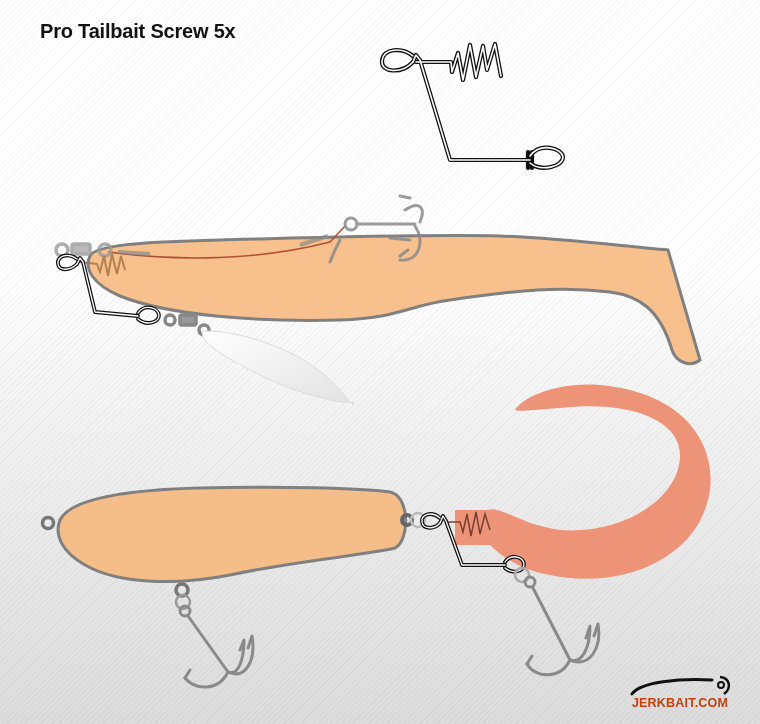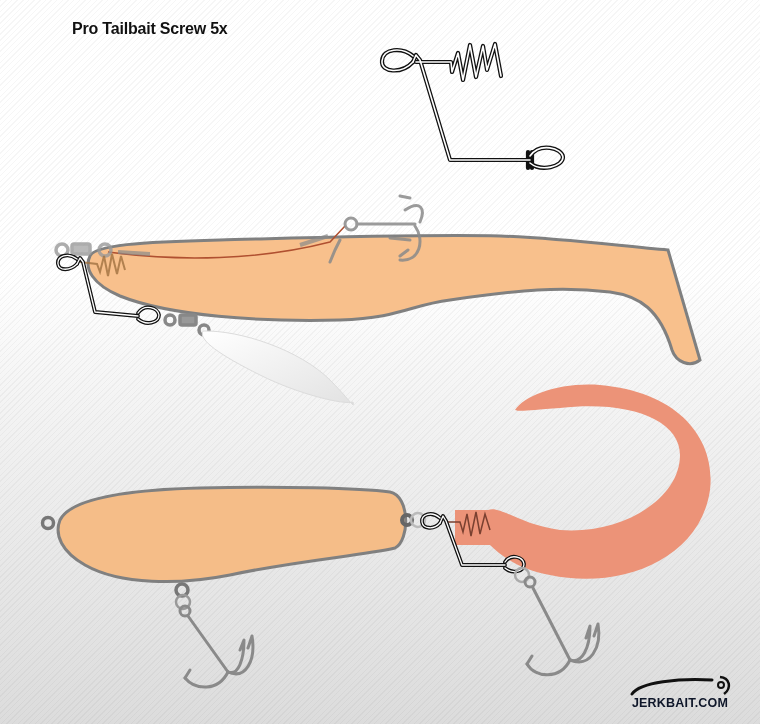--- a/index.html
+++ b/index.html
@@ -6,28 +6,28 @@
   body {
     width:760px; height:724px; overflow:hidden; position:relative;
     font-family:"Liberation Sans", sans-serif;
     background:
       repeating-linear-gradient(135deg, rgba(0,0,0,0.035) 0 1px, rgba(0,0,0,0) 1px 4px),
       linear-gradient(180deg, #ffffff 0%, #ffffff 38%, #f4f4f4 55%, #dcdcdc 100%);
   }
   .title {
     position:absolute; left:40px; top:20px;
     font-family:"Liberation Sans", sans-serif;
-    font-weight:bold; font-size:16px; color:#111; letter-spacing:-0.2px;margin-left:32px;
+    font-weight:bold; font-size:20px; color:#111; letter-spacing:-0.2px;
   }
   svg.art { position:absolute; left:0; top:0; }
   .logo { position:absolute; left:620px; top:672px; width:120px; height:44px; }
   .logo-text {
     position:absolute; left:0; top:24px; width:120px; text-align:center;
     font-family:"Liberation Sans", sans-serif; font-weight:bold; font-size:12.5px;
-    color:#0f172a; letter-spacing:0.2px;
+    color:#c2410c; letter-spacing:0.2px;
   }
 </style>
 </head>
 <body>
 
 <div class="title">Pro Tailbait Screw 5x</div>
 
 <svg class="art" width="760" height="724" viewBox="0 0 760 724">
   <defs>
     <linearGradient id="bladeGrad" x1="0" y1="0" x2="1" y2="1">

